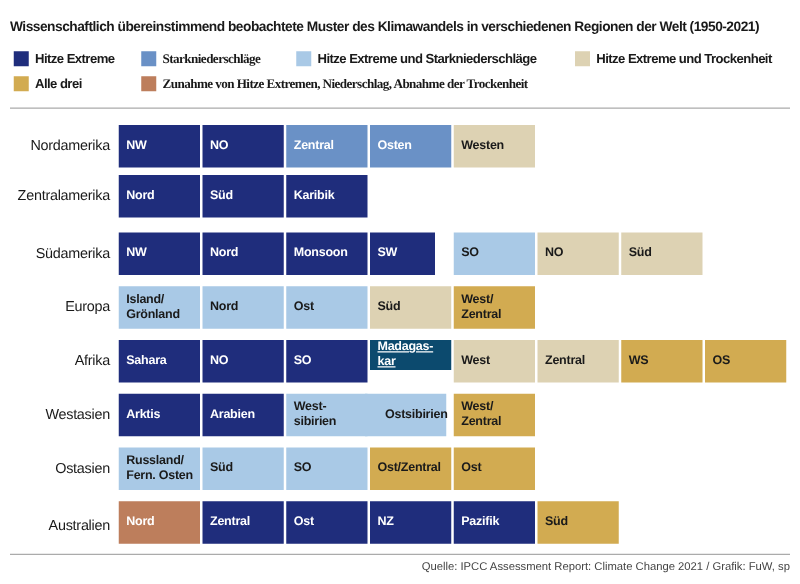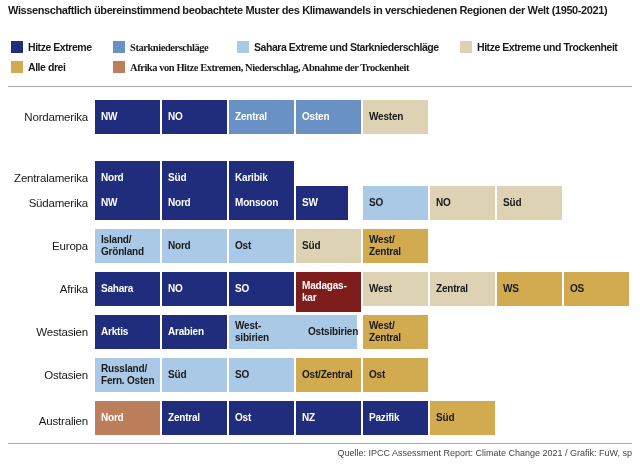--- a/index.html
+++ b/index.html
@@ -2,21 +2,21 @@
 <html><head>
 <meta charset="utf-8">
 <style>
   * { margin:0; padding:0; box-sizing:border-box; }
   body { background:#fff; }
   .canvas {
     position:relative; width:640px; height:467px; background:#ffffff;
     font-family:"Liberation Sans", sans-serif; overflow:hidden;
   }
   .title {
-    position:absolute; left:8px; top:4px;
+    position:absolute; left:8px; top:16px;
     font-size:11px; font-weight:bold; letter-spacing:-0.4px;
     color:#1a1a1a; white-space:nowrap;
   }
   .legend { position:absolute; left:11px; top:37px; width:624px; }
   .legend-row { display:flex; height:20px; align-items:center; }
   .legend-item { display:flex; align-items:center; flex:0 0 auto; }
   .legend-row .legend-item:nth-child(1) { width:102px; }
   .legend-row .legend-item:nth-child(2) { width:124px;font-family:Liberation Serif, serif; }
   .legend-row .legend-item:nth-child(3) { width:223px; }
   .swatch { width:12px; height:12px; flex:0 0 12px; margin-right:5px; }
@@ -55,51 +55,51 @@
         <div class="legend-item">
           <span class="swatch" style="background: rgb(31, 45, 124);"></span>
           <span class="legend-label">Hitze Extreme</span>
         </div>
         <div class="legend-item">
           <span class="swatch" style="background: rgb(106, 145, 198);"></span>
           <span class="legend-label">Starkniederschläge</span>
         </div>
         <div class="legend-item">
           <span class="swatch" style="background: rgb(169, 201, 230);"></span>
-          <span class="legend-label">Sahara Extreme und Starkniederschläge</span>
+          <span class="legend-label">Hitze Extreme und Starkniederschläge</span>
         </div>
         <div class="legend-item">
           <span class="swatch" style="background: rgb(221, 210, 179);"></span>
           <span class="legend-label">Hitze Extreme und Trockenheit</span>
         </div>
       </div>
       <div class="legend-row">
         <div class="legend-item">
           <span class="swatch" style="background: rgb(210, 171, 81);"></span>
           <span class="legend-label">Alle drei</span>
         </div>
         <div class="legend-item">
           <span class="swatch" style="background: rgb(189, 126, 92);"></span>
-          <span class="legend-label">Afrika von Hitze Extremen, Niederschlag, Abnahme der Trockenheit</span>
+          <span class="legend-label">Zunahme von Hitze Extremen, Niederschlag, Abnahme der Trockenheit</span>
         </div>
       </div>
     </div>
 
   <div class="rule rule-legend"></div>
 
   <div class="chart-area">
       <div class="chart-row" style="top: 100px; height: 34px;">
         <div class="row-label">Nordamerika</div>
         <div class="cell" style="left: 95px; width: 65px; height: 34px; background: rgb(31, 45, 124); color: rgb(255, 255, 255);">NW</div>
         <div class="cell" style="left: 162px; width: 65px; height: 34px; background: rgb(31, 45, 124); color: rgb(255, 255, 255);">NO</div>
         <div class="cell" style="left: 229px; width: 65px; height: 34px; background: rgb(106, 145, 198); color: rgb(255, 255, 255);">Zentral</div>
         <div class="cell" style="left: 363px; width: 65px; height: 34px; background: rgb(221, 210, 179); color: rgb(26, 26, 26);">Westen</div>
         <div class="cell" style="left: 296px; width: 65px; height: 34px; background: rgb(106, 145, 198); color: rgb(255, 255, 255);">Osten</div>
       </div>
-      <div class="chart-row" style="top: 161px; height: 34px;">
+      <div class="chart-row" style="top: 140px; height: 34px;">
         <div class="row-label">Zentralamerika</div>
         <div class="cell" style="left: 95px; width: 65px; height: 34px; background: rgb(31, 45, 124); color: rgb(255, 255, 255);">Nord</div>
         <div class="cell" style="left: 162px; width: 65px; height: 34px; background: rgb(31, 45, 124); color: rgb(255, 255, 255);">Süd</div>
         <div class="cell" style="left: 229px; width: 65px; height: 34px; background: rgb(31, 45, 124); color: rgb(255, 255, 255);">Karibik</div>
       </div>
       <div class="chart-row" style="top: 186px; height: 34px;">
         <div class="row-label">Südamerika</div>
         <div class="cell" style="left: 95px; width: 65px; height: 34px; background: rgb(31, 45, 124); color: rgb(255, 255, 255);">NW</div>
         <div class="cell" style="left: 162px; width: 65px; height: 34px; background: rgb(31, 45, 124); color: rgb(255, 255, 255);">Nord</div>
         <div class="cell" style="left: 229px; width: 65px; height: 34px; background: rgb(31, 45, 124); color: rgb(255, 255, 255);">Monsoon</div>
@@ -116,21 +116,21 @@
         <div class="cell" style="left: 229px; width: 65px; height: 34px; background: rgb(169, 201, 230); color: rgb(26, 26, 26);">Ost</div>
         <div class="cell" style="left: 296px; width: 65px; height: 34px; background: rgb(221, 210, 179); color: rgb(26, 26, 26);">Süd</div>
         <div class="cell" style="left: 363px; width: 65px; height: 34px; background: rgb(210, 171, 81); color: rgb(26, 26, 26);">West/
 Zentral</div>
       </div>
       <div class="chart-row" style="top: 272px; height: 34px;">
         <div class="row-label">Afrika</div>
         <div class="cell" style="left: 95px; width: 65px; height: 34px; background: rgb(31, 45, 124); color: rgb(255, 255, 255);">Sahara</div>
         <div class="cell" style="left: 162px; width: 65px; height: 34px; background: rgb(31, 45, 124); color: rgb(255, 255, 255);">NO</div>
         <div class="cell" style="left: 229px; width: 65px; height: 34px; background: rgb(31, 45, 124); color: rgb(255, 255, 255);">SO</div>
-        <div class="cell" style="left: 296px; width: 65px; height: 40px; background: #7f1d1d; color: rgb(255, 255, 255);">Madagas-
+        <div class="cell" style="left: 296px; width: 65px; height: 24px; background: #0c4a6e; color: rgb(255, 255, 255); text-decoration: underline;">Madagas-
 kar</div>
         <div class="cell" style="left: 363px; width: 65px; height: 34px; background: rgb(221, 210, 179); color: rgb(26, 26, 26);">West</div>
         <div class="cell" style="left: 430px; width: 65px; height: 34px; background: rgb(221, 210, 179); color: rgb(26, 26, 26);">Zentral</div>
         <div class="cell" style="left: 497px; width: 65px; height: 34px; background: rgb(210, 171, 81); color: rgb(26, 26, 26);">WS</div>
         <div class="cell" style="left: 564px; width: 65px; height: 34px; background: rgb(210, 171, 81); color: rgb(26, 26, 26);">OS</div>
       </div>
       <div class="chart-row" style="top: 315px; height: 34px;">
         <div class="row-label">Westasien</div>
         <div class="cell" style="left: 95px; width: 65px; height: 34px; background: rgb(31, 45, 124); color: rgb(255, 255, 255);">Arktis</div>
         <div class="cell" style="left: 162px; width: 65px; height: 34px; background: rgb(31, 45, 124); color: rgb(255, 255, 255);">Arabien</div>

